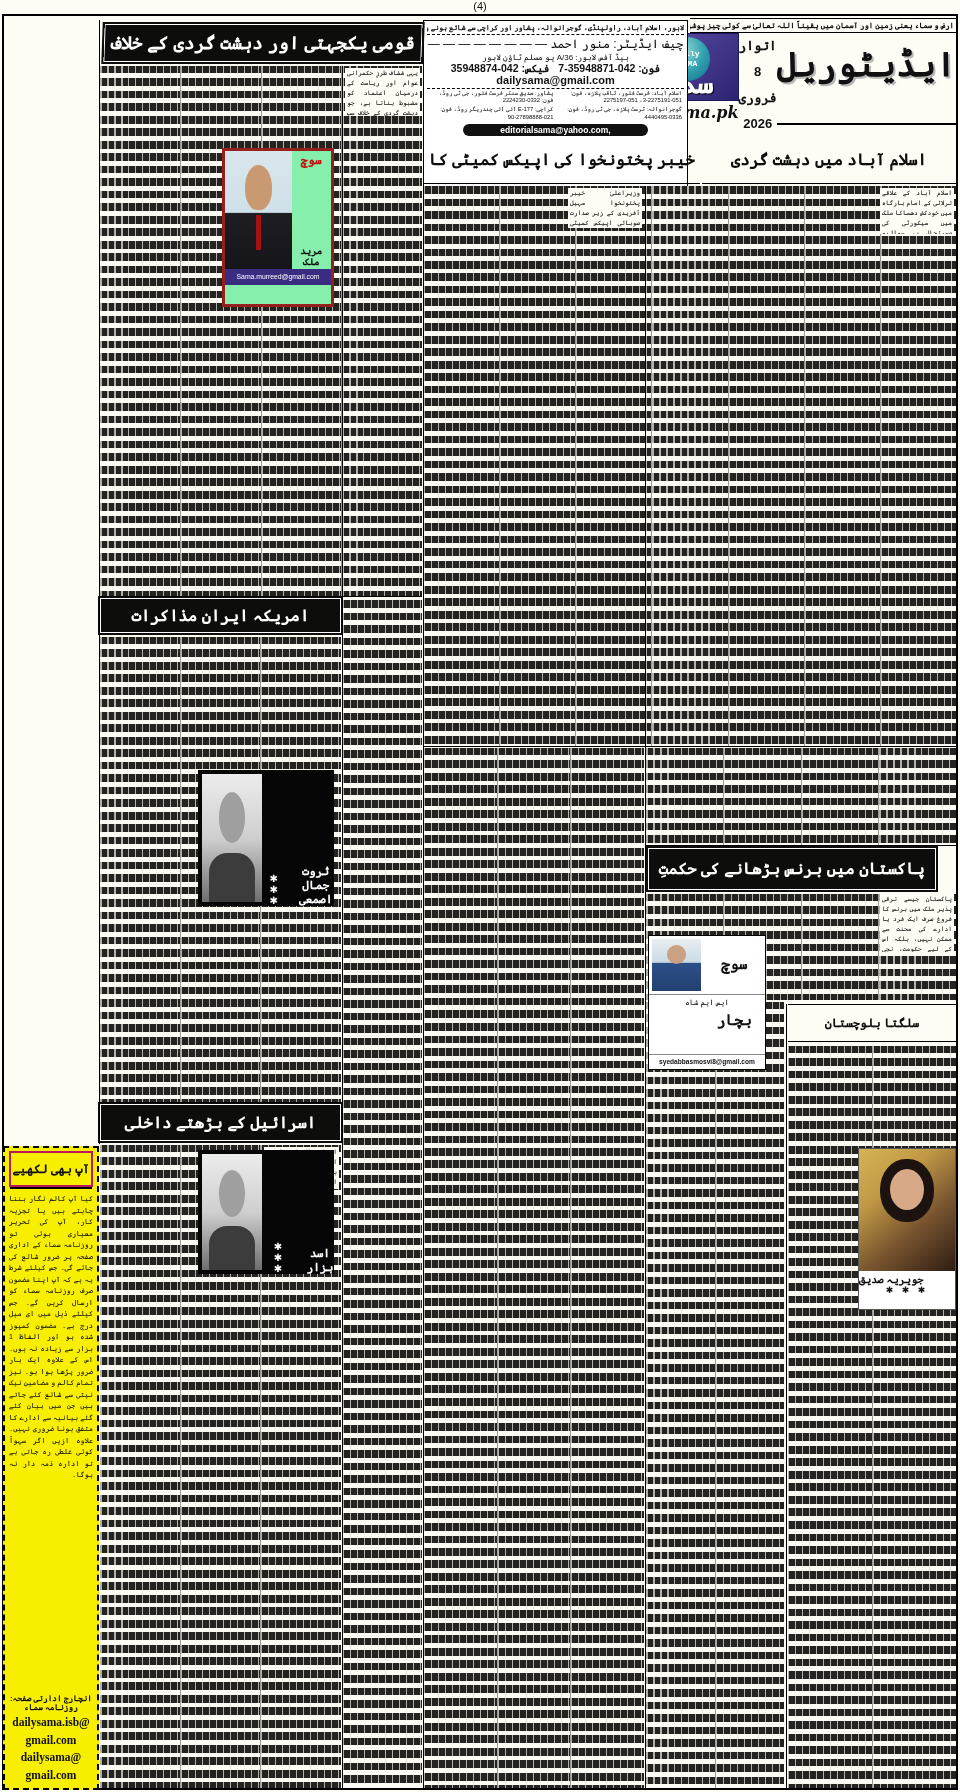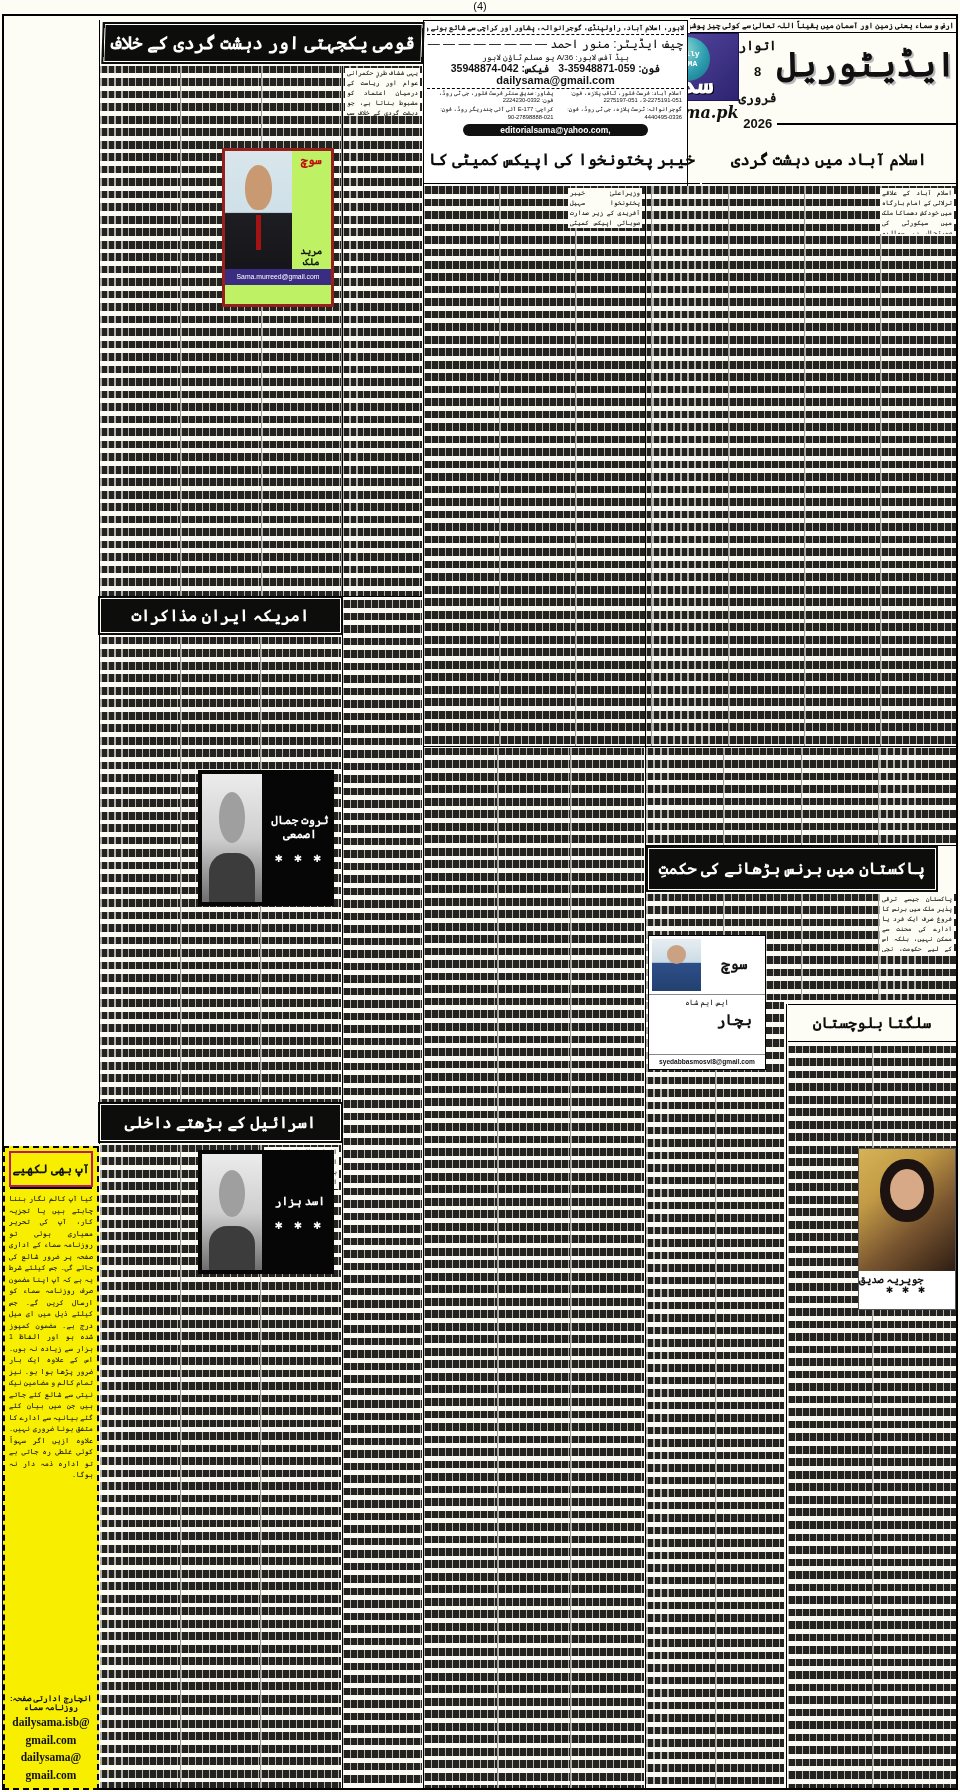--- a/index.html
+++ b/index.html
@@ -55,21 +55,21 @@
   
   .hbox{background:#0d0d0c;color:#fff;font-weight:bold;text-align:center;
         box-shadow:0 0 0 1px #fff inset,0 0 0 2px #0d0d0c;}
   .hplain{font-weight:bold;color:#0d0d0c;text-align:center;}
   #h-qaumi{left:104px;top:24px;width:318px;height:38px;font-size:18px;line-height:38px;transform:skewX(-2deg);}
   #h-khyber{left:424px;top:140px;width:276px;height:44px;font-size:16px;line-height:40px;border-bottom:1.5px solid #000;}
   #h-islamabad{left:702px;top:140px;width:254px;height:44px;font-size:16px;line-height:40px;border-bottom:1.5px solid #000;}
   #h-usiran{left:100px;top:598px;width:241px;height:35px;font-size:16px;line-height:35px;}
   #h-israel{left:100px;top:1104px;width:241px;height:37px;font-size:16px;line-height:37px;}
   #h-business{left:648px;top:848px;width:288px;height:42px;font-size:16px;line-height:42px;}
-  #h-baloch{left:788px;top:1004px;width:168px;height:38px;font-size:15px;line-height:36px;
+  #h-baloch{left:788px;top:1004px;width:168px;height:38px;font-size:12px;line-height:36px;
             border-top:1px solid #000;border-bottom:1px solid #000;}
 
   
   #left-col{left:3px;top:20px;width:96px;height:1122px;padding:0 2px;}
   #left-credit{position:absolute;bottom:1px;left:0;right:0;text-align:center;font-size:8px;
                background:#fdfdf6;font-weight:bold;}
   #qaumi-cols{left:100px;top:66px;width:322px;height:530px;}
   #usiran-cols{left:100px;top:637px;width:241px;height:465px;}
   #israel-cols{left:100px;top:1145px;width:241px;height:643px;}
   #cont-col{left:343px;top:600px;width:79px;height:1188px;padding:0 3px;}
@@ -82,34 +82,34 @@
 
   
   .vr{position:absolute;width:0;border-right:1.2px solid #000;}
   .hrule{position:absolute;height:0;border-top:1.5px solid #000;}
 
   
   .lead{position:absolute;background:#fdfdf6;font-size:6.4px;line-height:1.55;text-align:justify;
         overflow:hidden;z-index:3;padding:0 2px;box-sizing:border-box;}
 
   
-  #ph-mureed{left:222px;top:148px;width:112px;height:159px;border:3px solid #96201c;background:#bef264;z-index:4;}
+  #ph-mureed{left:222px;top:148px;width:112px;height:159px;border:3px solid #96201c;background:#86efac;z-index:4;}
   .pm-row{display:flex;height:118px;}
   .pm-side{width:36%;display:flex;flex-direction:column;justify-content:space-between;padding:2px 1px;}
   .pm-soch{color:#c40f0f;font-weight:bold;font-size:12px;text-align:center;}
   .pm-name{font-weight:bold;font-size:9.5px;text-align:center;}
   .pm-img{width:64%;background:linear-gradient(#d9e6ec 0%,#cfe0e8 52%,#1d1d22 53%,#15151a 100%);position:relative;}
   .pm-img:before{content:"";position:absolute;top:12%;left:30%;width:40%;height:38%;border-radius:50% 50% 45% 45%;
                  background:#c99a72;}
   .pm-img:after{content:"";position:absolute;top:54%;left:46%;width:8%;height:30%;background:#a31313;}
   .pm-strip{height:16px;background:#3a2c80;color:#fff;font-size:6.8px;text-align:center;line-height:16px;
             direction:ltr;overflow:hidden;}
 
   .blkbox{background:#060606;color:#fff;z-index:4;display:flex;}
-  .bb-nm{flex:1;display:flex;flex-direction:column;justify-content:center;gap:12px;text-align:center;}
+  .bb-nm{flex:1;display:flex;flex-direction:row;justify-content:center;gap:12px;text-align:center;align-items:flex-end;}
   .bb-name{font-size:11.5px;font-weight:bold;}
   .bb-stars{font-size:10px;letter-spacing:4px;}
   .bb-img{width:44%;margin:4px;background:linear-gradient(#ececec 0%,#cfcfcf 50%,#6e6e6e 100%);position:relative;}
   .bb-img:before{content:"";position:absolute;top:14%;left:28%;width:44%;height:40%;border-radius:50%;background:#9f9f9f;}
   .bb-img:after{content:"";position:absolute;bottom:0;left:12%;width:76%;height:38%;
                 border-radius:40% 40% 0 0;background:#3c3c3c;}
   #ph-sarwat{left:198px;top:770px;width:136px;height:136px;position:absolute;box-sizing:border-box;}
   #ph-asad{left:198px;top:1150px;width:136px;height:124px;position:absolute;box-sizing:border-box;}
 
   #ph-soch{left:648px;top:935px;width:118px;height:135px;border:1.5px solid #000;background:#fff;z-index:4;
@@ -165,21 +165,21 @@
         <div class="mast-web">www.sama.pk</div>
       </div>
     </div>
   </div>
 
   <div class="abs" id="contact">
     <div class="c-top">لاہور، اسلام آباد، راولپنڈی، گوجرانوالہ، پشاور اور کراچی سے شائع ہونے والا قومی اخبار</div>
     <div class="c-ed">چیف ایڈیٹر: منور احمد — — — — — — — —</div>
     <div class="c-ho">ہیڈ آفس لاہور: 36/A یو مسلم ٹاؤن لاہور</div>
     <div class="c-ph">
-      <span>فون: 059-35948871-3</span>&nbsp;&nbsp;
+      <span>فون: 042-35948871-7</span>&nbsp;&nbsp;
       <span>فیکس: 042-35948874</span>
     </div>
     <div class="c-em">dailysama@gmail.com</div>
     <div class="c-offices">
       <div>اسلام آباد: فرسٹ فلور، ثاقب پلازہ، فون: 051-2275191-3، 051-2275197</div>
       <div>پشاور: صدیق سنٹر فرسٹ فلور، جی ٹی روڈ، فون: 0332-2224230</div>
       <div>گوجرانوالہ: ٹرسٹ پلازہ، جی ٹی روڈ، فون: 0336-4440495</div>
       <div>کراچی: 177-E آئی آئی چندریگر روڈ، فون: 021-27898888-90</div>
     </div>
     <div class="c-pill">editorialsama@yahoo.com,</div>

